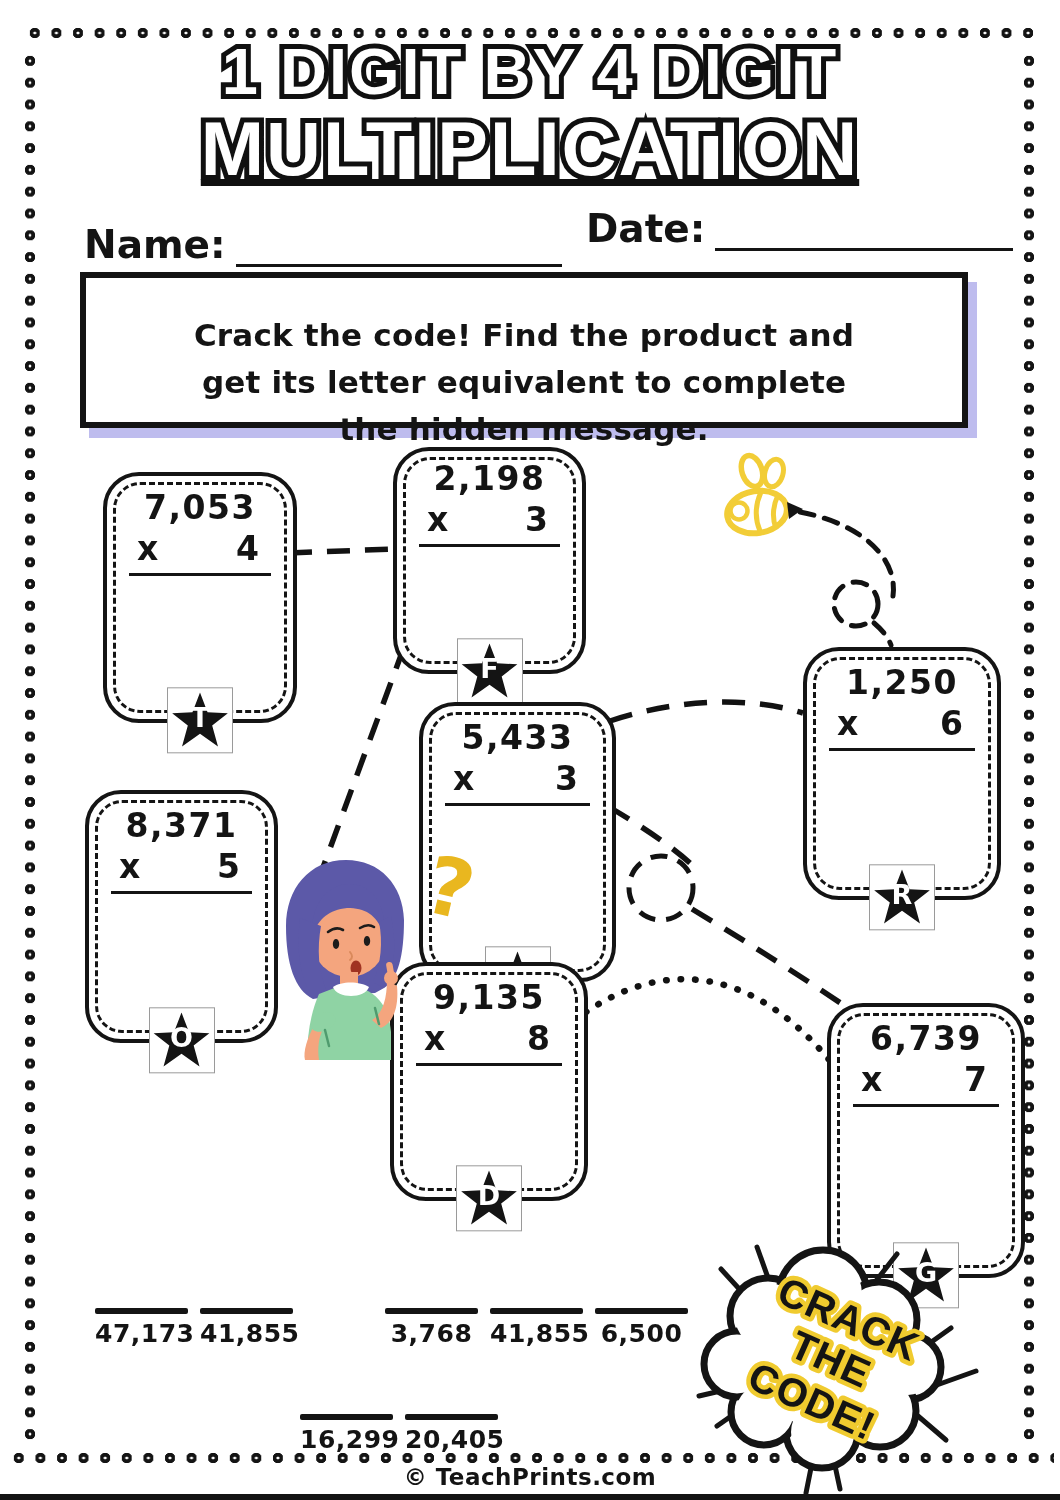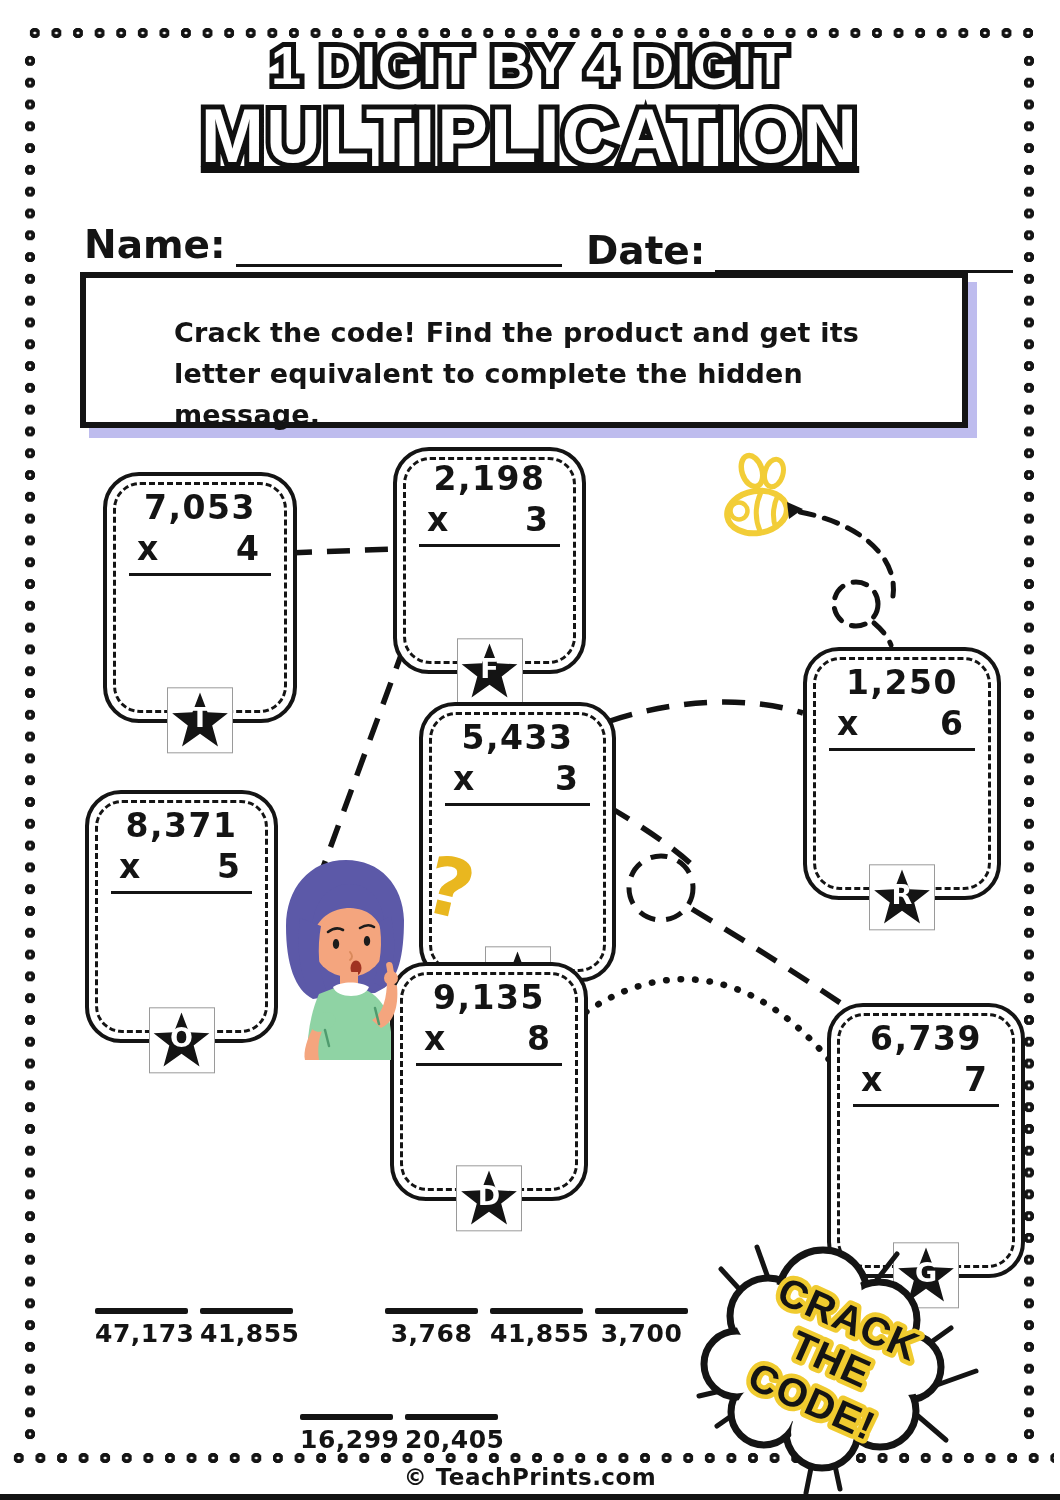--- a/index.html
+++ b/index.html
@@ -16,36 +16,36 @@
   .dots-left{left:24px;top:50px;height:1396px;}
   .dots-right{left:1023px;top:50px;height:1396px;}
   .bottom-bar{position:absolute;left:0;bottom:0;width:100%;height:6px;background:#141414;}
 
   
   .title-wrap{position:absolute;top:36px;left:0;width:100%;text-align:center;}
   .bubble{position:relative;display:block;font-family:"Liberation Sans","DejaVu Sans",sans-serif;
           font-weight:bold;color:#101010;-webkit-text-stroke:10px #101010;letter-spacing:2px;}
   .bubble::after{content:attr(data-text);position:absolute;left:0;top:0;width:100%;
           -webkit-text-stroke:0;color:#ffffff;}
-  .bubble1{font-size:54px;line-height:1.1;}
+  .bubble1{font-size:65px;line-height:1.1;}
   .bubble2{font-size:76px;line-height:1.08;text-decoration:underline;}
 
   
   .field{position:absolute;display:flex;align-items:flex-end;font-size:39px;font-weight:700;}
   .field .fline{display:inline-block;border-bottom:3px solid #141414;height:30px;margin-left:10px;}
   .name-field{left:84px;top:222px;}
   .name-field .fline{width:326px;}
-  .date-field{left:586px;top:228px;}
+  .date-field{left:586px;top:206px;}
   .date-field .fline{width:298px;}
 
   
   .instruction-box{position:absolute;left:80px;top:272px;width:876px;height:144px;
      background:#ffffff;border:6px solid #141414;box-shadow:9px 10px 0 0 #BEBCEE;}
-  .instruction-text{margin:34px auto 1px;max-width:700px;text-align:left;
-     font-size:27px;line-height:1.52;font-weight:600;letter-spacing:.2px;}
+  .instruction-text{margin:34px auto 1px;max-width:700px;text-align:center;
+     font-size:31px;line-height:1.52;font-weight:600;letter-spacing:.2px;}
 
   
   .card{position:absolute;background:#ffffff;border:4px solid #141414;border-radius:36px;z-index:2;}
   .card::before{content:"";position:absolute;inset:6px;border:3px dashed #141414;border-radius:27px;pointer-events:none;}
   .card .mnum{margin-top:12px;text-align:center;font-size:33px;font-weight:700;letter-spacing:1.5px;}
   .card .mrow{display:flex;justify-content:space-between;padding:2px 34px 0 30px;
      font-size:33px;font-weight:700;}
   .card .mline{height:0;border-top:3.5px solid #141414;margin:5px 22px 0;}
   .card.short .mnum{margin-top:8px;}
 
@@ -226,21 +226,21 @@
   <div class="blank" style="left:385px;top:1308px;">
     <div class="bline"></div>
     <div class="bnum">3,768</div>
   </div>
   <div class="blank" style="left:490px;top:1308px;">
     <div class="bline"></div>
     <div class="bnum">41,855</div>
   </div>
   <div class="blank" style="left:595px;top:1308px;">
     <div class="bline"></div>
-    <div class="bnum">3,700</div>
+    <div class="bnum">6,500</div>
   </div>
   <div class="blank" style="left:300px;top:1414px;">
     <div class="bline"></div>
     <div class="bnum">16,299</div>
   </div>
   <div class="blank" style="left:405px;top:1414px;">
     <div class="bline"></div>
     <div class="bnum">20,405</div>
   </div>
 

